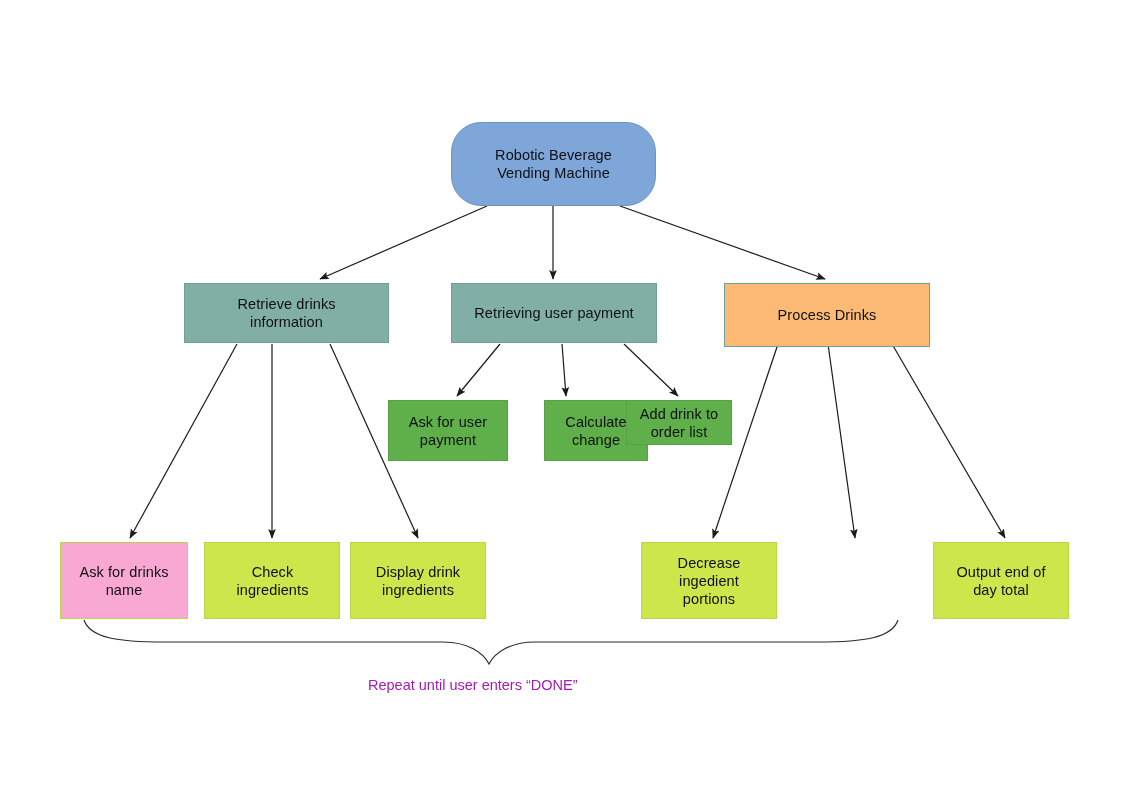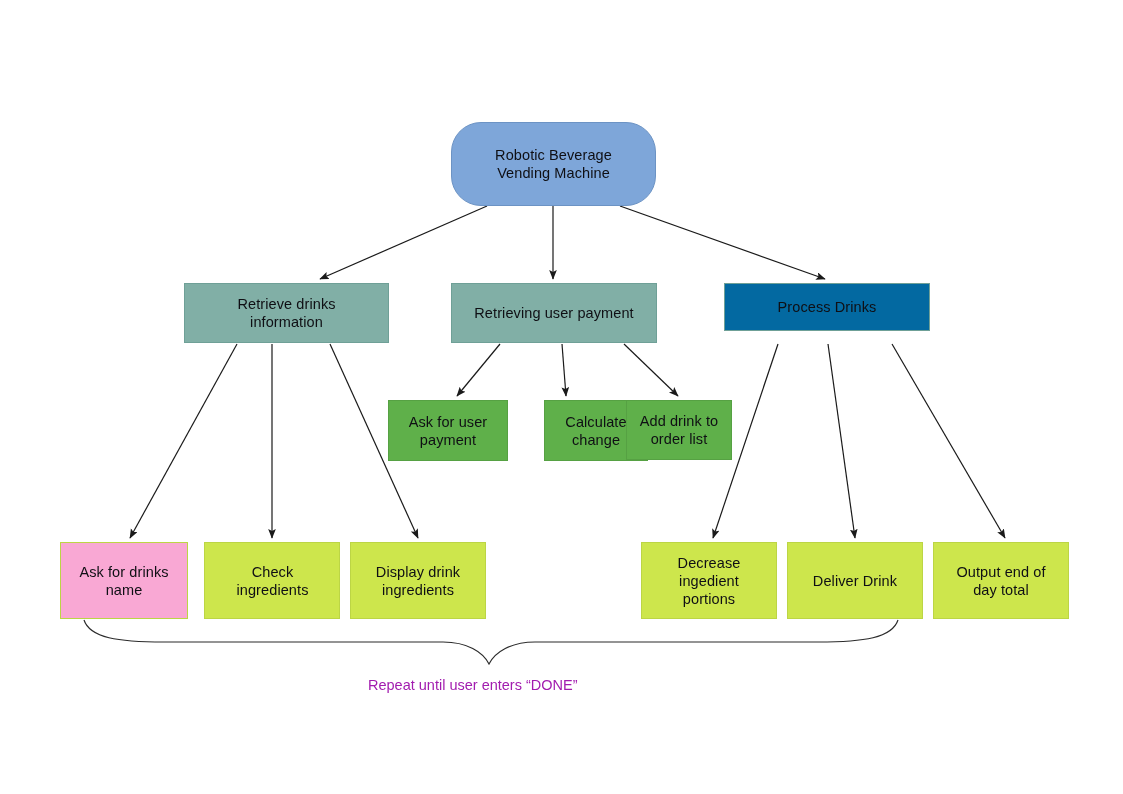--- a/index.html
+++ b/index.html
@@ -101,33 +101,33 @@
 Vending Machine</span>
   </div>
 
   <div class="node node-l1" style="left: 184px; top: 283px; width: 205px; height: 60px; background: rgb(129, 175, 166); border-color: rgb(111, 160, 151);">
     <span>Retrieve drinks
 information</span>
   </div>
   <div class="node node-l1" style="left: 451px; top: 283px; width: 206px; height: 60px; background: rgb(129, 175, 166); border-color: rgb(111, 160, 151);">
     <span>Retrieving user payment</span>
   </div>
-  <div class="node node-l1" style="left: 724px; top: 283px; width: 206px; height: 48px; background: #0369a1; border-color: rgb(111, 160, 151); align-items: center;">
+  <div class="node node-l1" style="left: 724px; top: 283px; width: 206px; height: 64px; background: #fdba74; border-color: rgb(111, 160, 151); align-items: center;">
     <span>Process Drinks</span>
   </div>
 
   <div class="node node-l2-green" style="left: 388px; top: 400px; width: 120px; height: 61px; background: rgb(95, 176, 74); border-color: rgb(86, 161, 67);">
     <span>Ask for user
 payment</span>
   </div>
   <div class="node node-l2-green" style="left: 544px; top: 400px; width: 104px; height: 61px; background: rgb(95, 176, 74); border-color: rgb(86, 161, 67);">
     <span>Calculate
 change</span>
   </div>
-  <div class="node node-l2-green" style="left: 626px; top: 400px; width: 106px; height: 60px; background: rgb(95, 176, 74); border-color: rgb(86, 161, 67);">
+  <div class="node node-l2-green" style="left: 626px; top: 400px; width: 106px; height: 45px; background: rgb(95, 176, 74); border-color: rgb(86, 161, 67);">
     <span>Add drink to
 order list</span>
   </div>
 
   <div class="node node-l2-lime" style="left: 60px; top: 542px; width: 128px; height: 77px; background: #f9a8d4; border-color: rgb(188, 213, 69);">
     <span>Ask for drinks
 name</span>
   </div>
   <div class="node node-l2-lime" style="left: 204px; top: 542px; width: 136px; height: 77px; background: rgb(205, 230, 76); border-color: rgb(188, 213, 69); padding-left: 7px;">
     <span>Check
@@ -136,23 +136,20 @@
   <div class="node node-l2-lime" style="left: 350px; top: 542px; width: 136px; height: 77px; background: rgb(205, 230, 76); border-color: rgb(188, 213, 69);">
     <span>Display drink
 ingredients</span>
   </div>
 
   <div class="node node-l2-lime" style="left: 641px; top: 542px; width: 136px; height: 77px; background: rgb(205, 230, 76); border-color: rgb(188, 213, 69);">
     <span>Decrease
 ingedient
 portions</span>
   </div>
-  <div class="node node-l2-lime" style="left: 787px; top: 542px; width: 136px; height: 77px; background: rgb(205, 230, 76); border-color: rgb(188, 213, 69);">
-    <span>Deliver Drink</span>
-  </div>
   <div class="node node-l2-lime" style="left: 933px; top: 542px; width: 136px; height: 77px; background: rgb(205, 230, 76); border-color: rgb(188, 213, 69);">
     <span>Output end of
 day total</span>
   </div>
 
   <div class="caption" style="left: 368px; top: 676px;">
     <span>Repeat until user enters “DONE”</span>
   </div>
 
 </div>

